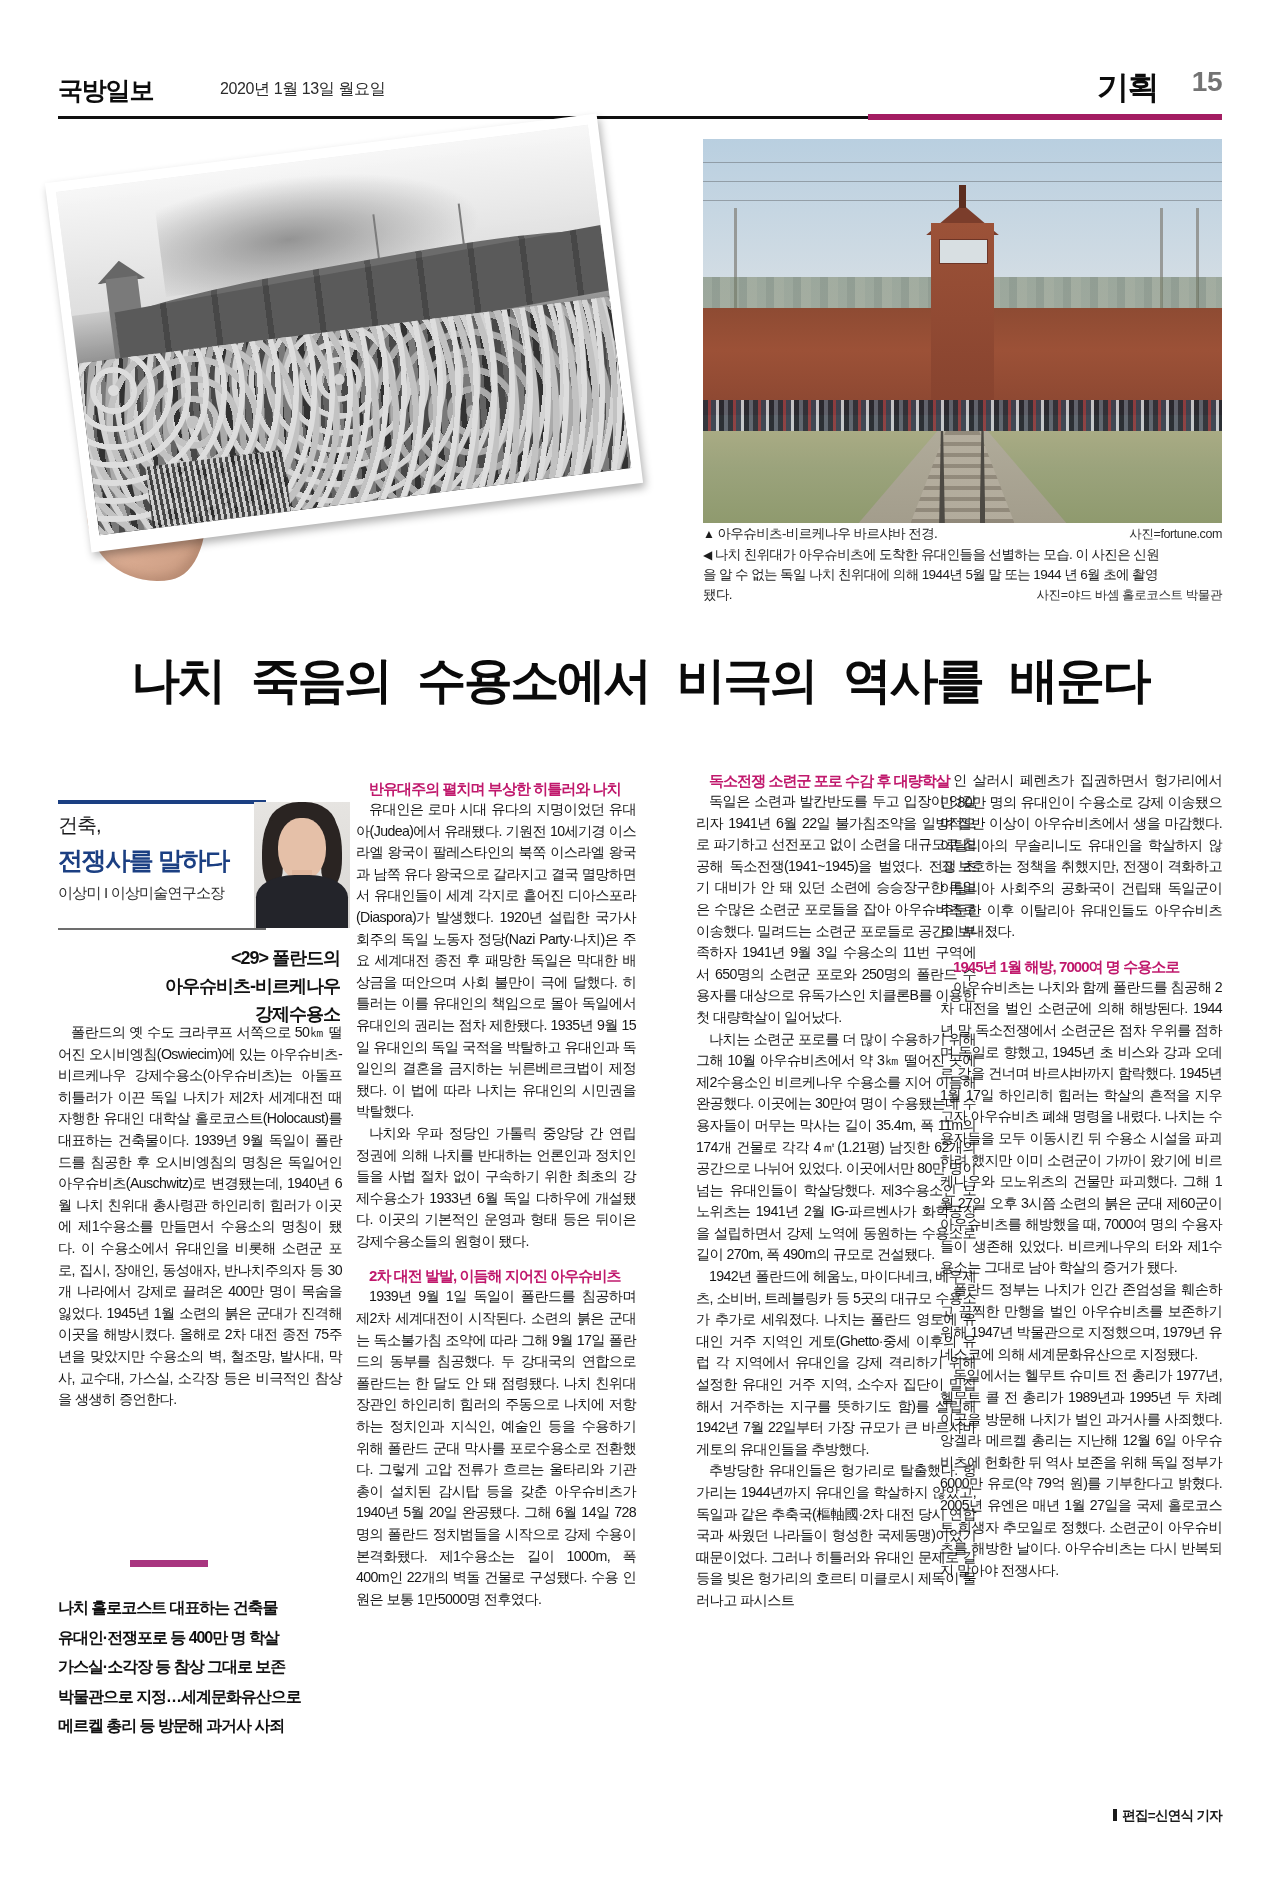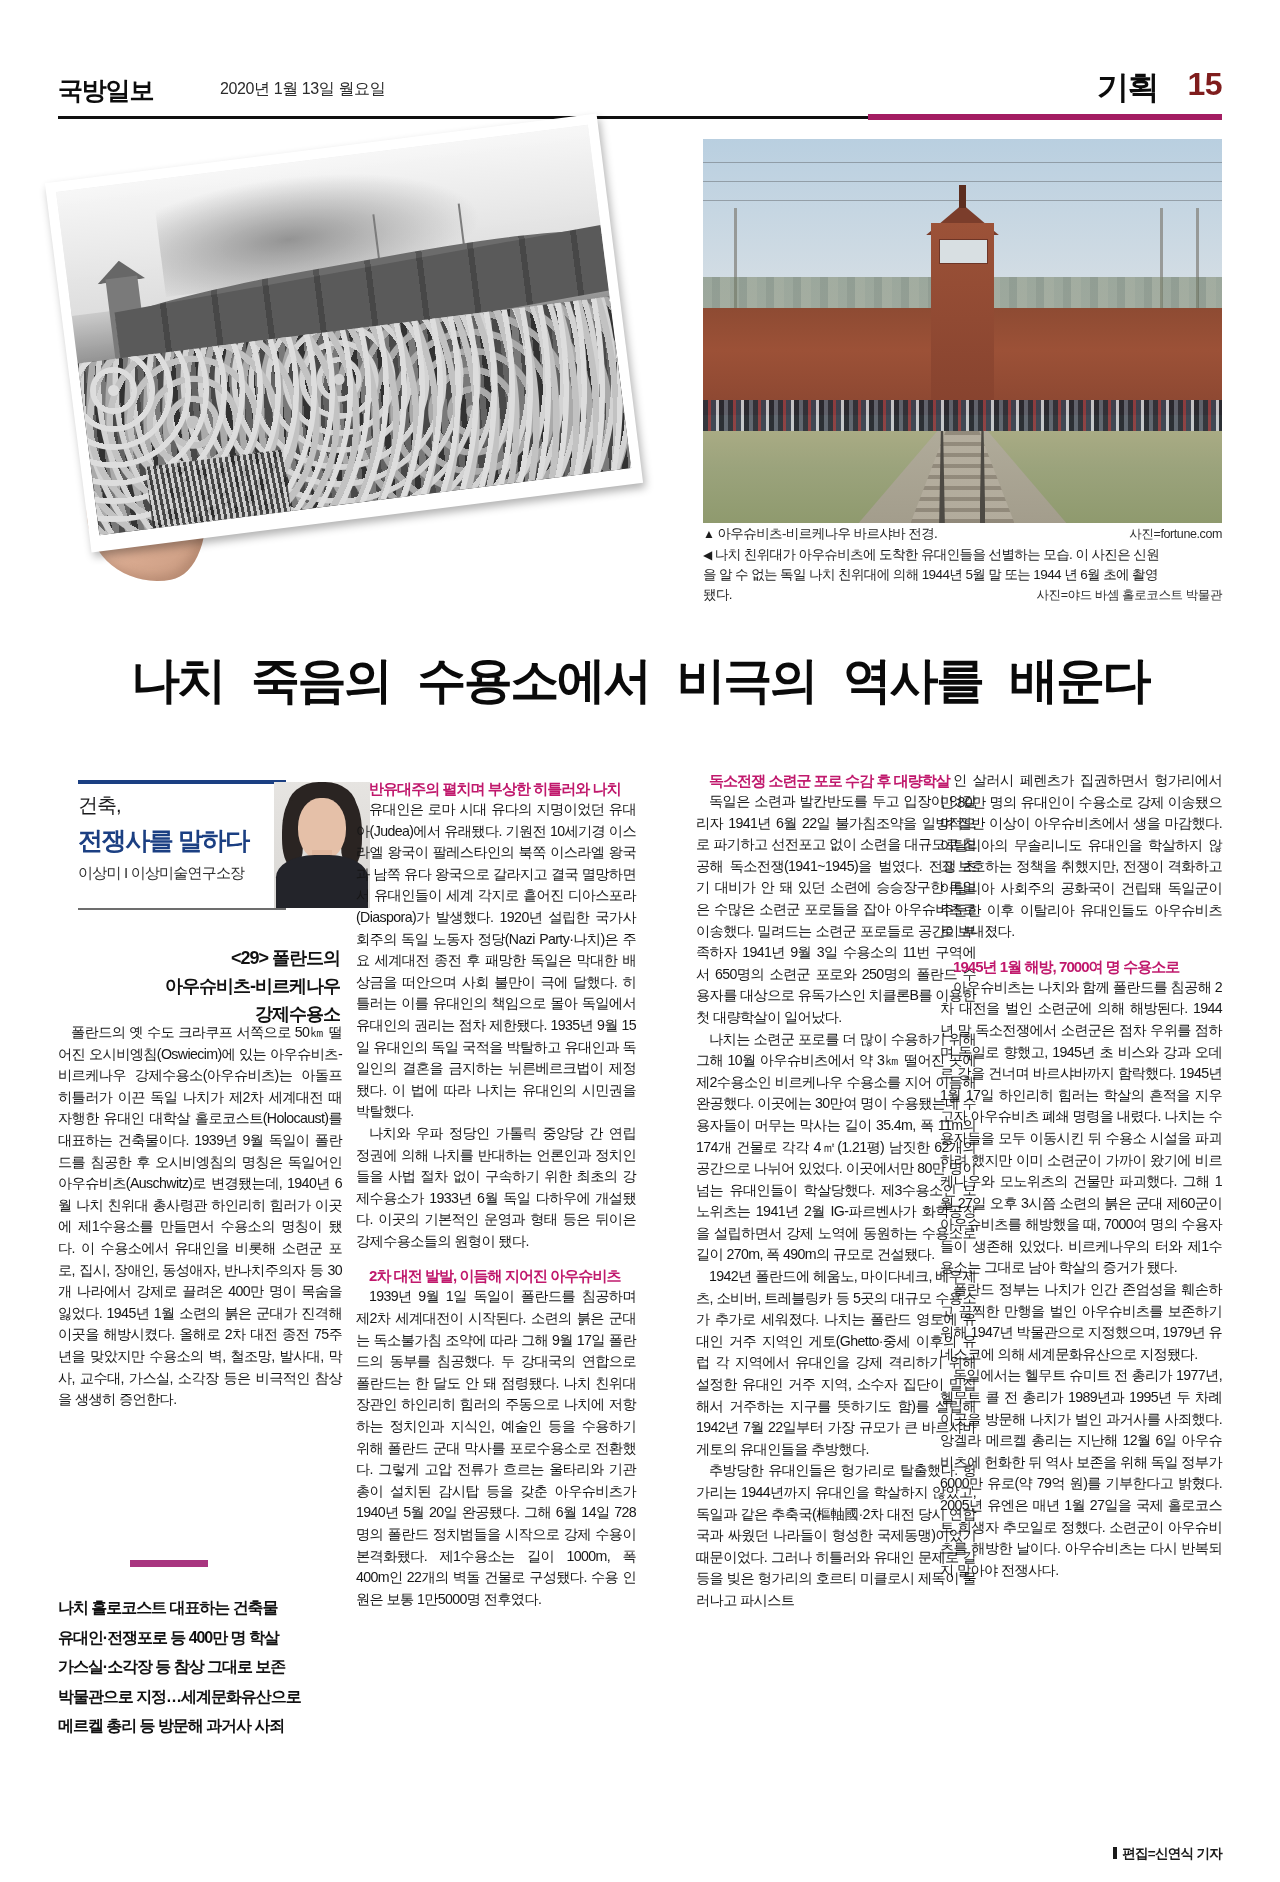--- a/index.html
+++ b/index.html
@@ -20,22 +20,22 @@
   }
   .mh-date{
     position:absolute;left:162px;top:7px;font-size:16px;color:#2a2a2a;
     letter-spacing:-0.4px;font-weight:400;text-align:right;
   }
   .mh-section{
     position:absolute;right:64px;top:-6px;font-size:32px;font-weight:700;
     letter-spacing:-1.5px;color:#0c0c0c;
   }
   .mh-pageno{
-    position:absolute;right:0px;top:-6px;font-size:32px;font-weight:700;
-    color:#7f1d1d;letter-spacing:-0.5px;
+    position:absolute;right:0px;top:-6px;font-size:28px;font-weight:700;
+    color:#737373;letter-spacing:-0.5px;
   }
   .rule-black{
     position:absolute;left:58px;top:116px;width:810px;height:3px;background:#101010;
   }
   .rule-magenta{
     position:absolute;left:868px;top:114px;width:354px;height:6px;background:#a31d62;
   }
 
   
   .photo-band{position:absolute;left:58px;top:133px;width:1164px;height:390px;}
@@ -178,21 +178,21 @@
   .cap-arrow{font-size:12px;}
 
   
   .headline{
     position:absolute;left:0;right:0;top:648px;text-align:center;
     font-family:Liberation Mono, monospace;
     font-size:49px;font-weight:700;letter-spacing:-2.5px;color:#0a0a0a;
   }
 
   
-  .author-box{position:absolute;left:58px;top:780px;width:268px;height:168px;margin-left:20px;}
+  .author-box{position:absolute;left:58px;top:800px;width:268px;height:168px;}
   .ab-rule-top{position:absolute;left:0;top:0;width:208px;height:4px;background:#1b3f82;}
   .ab-rule-bot{position:absolute;left:0;top:128px;width:208px;height:2px;background:#6d6d6d;}
   .ab-k1{position:absolute;left:0;top:12px;font-size:20px;letter-spacing:-1px;color:#18181a;}
   .ab-k2{position:absolute;left:0;top:44px;font-size:25px;font-weight:700;letter-spacing:-1.4px;color:#1b3f82;}
   .ab-k3{position:absolute;left:0;top:84px;font-size:15px;letter-spacing:-0.8px;color:#2d2d2d;}
   .ab-photo{
     position:absolute;left:196px;top:2px;width:96px;height:126px;overflow:hidden;
     background:linear-gradient(#e6e4e1,#d9d7d4);
   }
   .ap-hair{position:absolute;left:14%;top:0;width:72%;height:46%;background:#2a2422;border-radius:46% 46% 18% 18%;}
@@ -230,21 +230,21 @@
   .sum-rule{
     position:absolute;left:130px;top:1560px;width:78px;height:7px;background:#a8357f;
   }
   .summary{
     position:absolute;left:58px;top:1593px;width:290px;
     font-size:16px;line-height:29.5px;letter-spacing:-1.05px;font-weight:600;color:#111;
   }
   .summary div{white-space:nowrap;}
 
   .editor{
-    position:absolute;right:58px;top:1845px;
+    position:absolute;right:58px;top:1807px;
     font-size:13.5px;letter-spacing:-0.7px;color:#1a1a1a;font-weight:600;text-align:right;
   }
   .editor .bar{display:inline-block;width:4px;height:12px;background:#1a1a1a;margin-right:5px;vertical-align:-1px;}
 </style>
 </head>
 <body>
 
 <div class="page">
 
   <div class="masthead">

